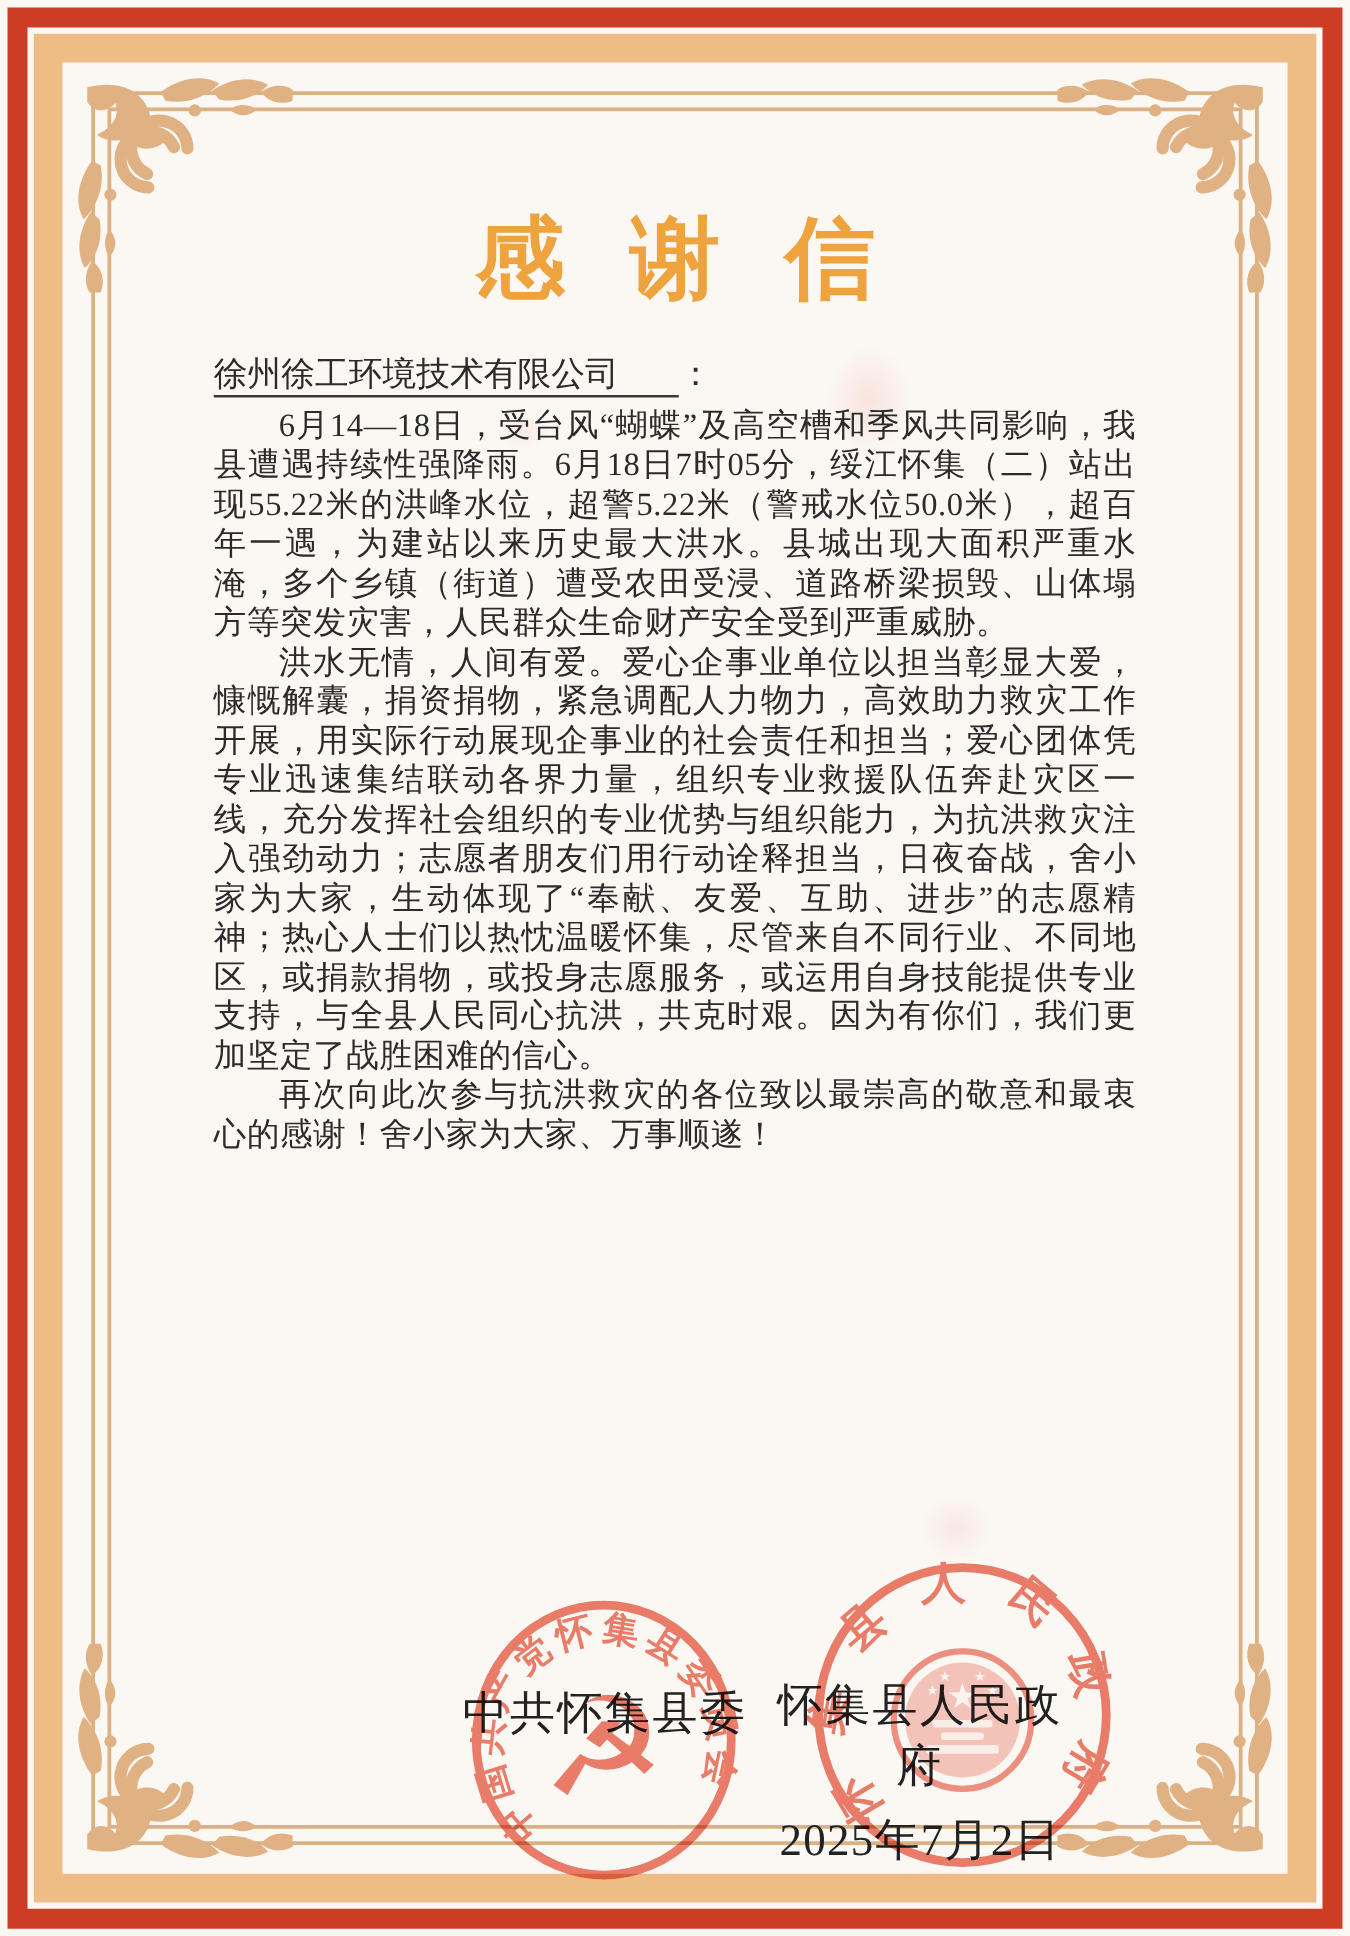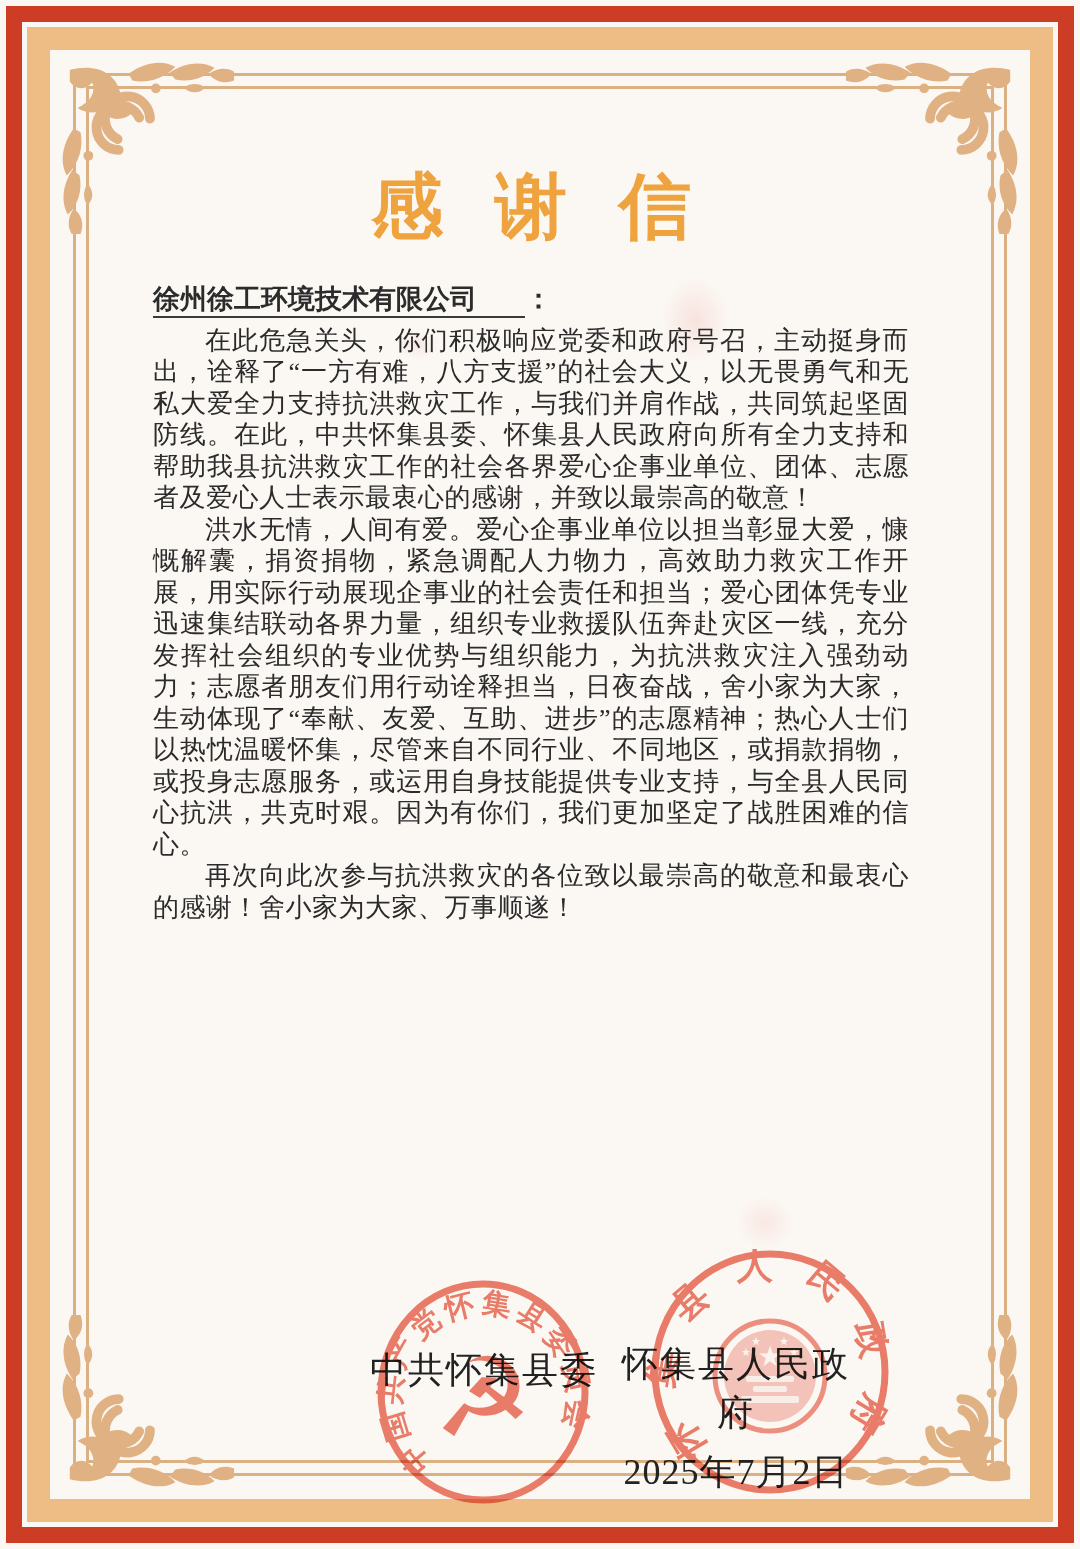--- a/index.html
+++ b/index.html
@@ -19,27 +19,27 @@
   .corner.tl{top:60px;left:60px;}
   .corner.tr{top:60px;right:60px;transform:scaleX(-1);}
   .corner.bl{bottom:60px;left:60px;transform:scaleY(-1);}
   .corner.br{bottom:60px;right:60px;transform:scale(-1,-1);}
   
   .smudge{position:absolute;border-radius:50%;pointer-events:none;}
   .sm1{left:660px;top:275px;width:70px;height:90px;background:radial-gradient(closest-side,rgba(236,130,118,.18),rgba(236,130,118,0));}
   .sm2{left:735px;top:1195px;width:60px;height:55px;background:radial-gradient(closest-side,rgba(236,130,118,.14),rgba(236,130,118,0));}
   .sm3{left:395px;top:330px;width:46px;height:30px;background:radial-gradient(closest-side,rgba(220,120,110,.12),rgba(220,120,110,0));}
   
-  .content{position:absolute;left:153px;right:171px;top:168px;}
+  .content{position:absolute;left:171px;right:171px;top:168px;}
   .title{
     margin:0 0 34px 0;text-align:center;
     font-size:72px;font-weight:700;color:#efa33e;
     letter-spacing:52px;text-indent:52px;line-height:1.1;
   }
-  .recipient-line{font-size:27px;margin:0 0 6px 0;line-height:1.4;font-weight:bold;}
+  .recipient-line{font-size:27px;margin:0 0 6px 0;line-height:1.4;}
   .recipient-name{border-bottom:2px solid #3a3a3a;padding-right:48px;padding-bottom:2px;}
   .body-text p{
     margin:0;font-size:26px;line-height:31.5px;
     text-align:justify;text-indent:2em;
     letter-spacing:.5px;
   }
   
   .sig{position:absolute;font-size:36px;letter-spacing:2px;text-align:center;color:#222;}
   .sig-party{left:368px;top:1346px;width:232px;}
   .sig-gov  {left:618px;top:1340px;width:236px;}
@@ -94,21 +94,21 @@
   </svg>
 
 <div class="smudge sm1"></div>
 <div class="smudge sm2"></div>
 <div class="smudge sm3"></div>
 
 <div class="content">
   <h1 class="title">感谢信</h1>
   <p class="recipient-line"><span class="recipient-name">徐州徐工环境技术有限公司</span><span>：</span></p>
   <div class="body-text">
-    <p>在此危急关头，你们积极响应党委和政府号召，主动挺身而出，诠释了“一方有难，八方支援”的社会大义，以无畏勇气和无私大爱全力支持抗洪救灾工作，与我们并肩作战，共同筑起坚固防线。在此，中共怀集县委、怀集县人民政府向所有全力支持和帮助我县抗洪救灾工作的社会各界爱心企事业单位、团体、志愿者及爱心人士表示最衷心的感谢，并致以最崇高的敬意！</p>
+    <p>6月14—18日，受台风“蝴蝶”及高空槽和季风共同影响，我县遭遇持续性强降雨。6月18日7时05分，绥江怀集（二）站出现55.22米的洪峰水位，超警5.22米（警戒水位50.0米），超百年一遇，为建站以来历史最大洪水。县城出现大面积严重水淹，多个乡镇（街道）遭受农田受浸、道路桥梁损毁、山体塌方等突发灾害，人民群众生命财产安全受到严重威胁。</p>
     <p>洪水无情，人间有爱。爱心企事业单位以担当彰显大爱，慷慨解囊，捐资捐物，紧急调配人力物力，高效助力救灾工作开展，用实际行动展现企事业的社会责任和担当；爱心团体凭专业迅速集结联动各界力量，组织专业救援队伍奔赴灾区一线，充分发挥社会组织的专业优势与组织能力，为抗洪救灾注入强劲动力；志愿者朋友们用行动诠释担当，日夜奋战，舍小家为大家，生动体现了“奉献、友爱、互助、进步”的志愿精神；热心人士们以热忱温暖怀集，尽管来自不同行业、不同地区，或捐款捐物，或投身志愿服务，或运用自身技能提供专业支持，与全县人民同心抗洪，共克时艰。因为有你们，我们更加坚定了战胜困难的信心。</p>
     <p>再次向此次参与抗洪救灾的各位致以最崇高的敬意和最衷心的感谢！舍小家为大家、万事顺遂！</p>
   </div>
 </div>
 
 <div class="sig sig-party">中共怀集县委</div>
 <div class="sig sig-gov">怀集县人民政府</div>
 <div class="sig sig-date">2025年7月2日</div>
 
 <svg class="stamp stamp-left" width="230" height="236" viewBox="-115 -118 230 236">

